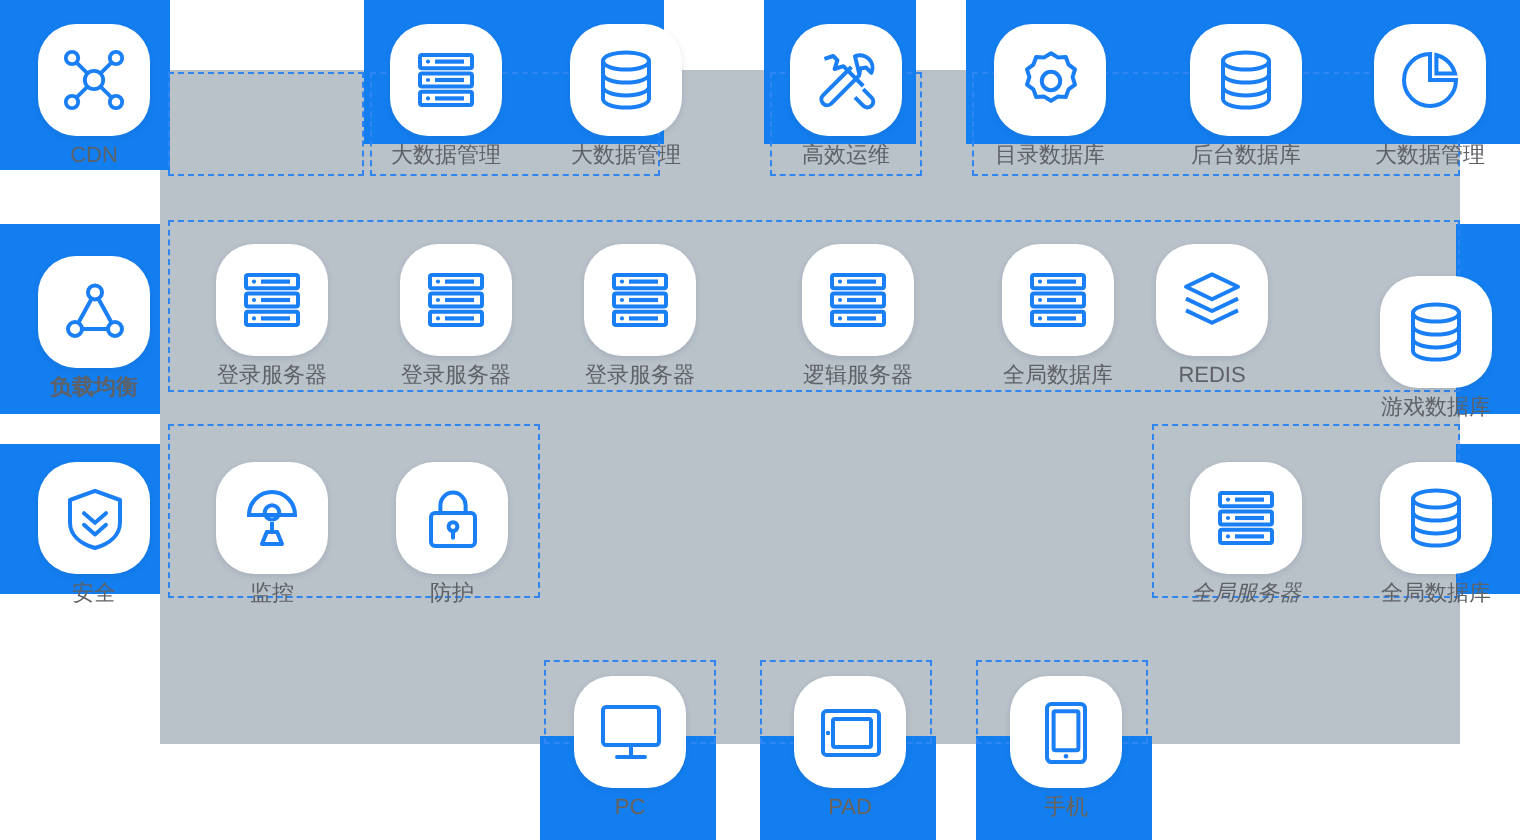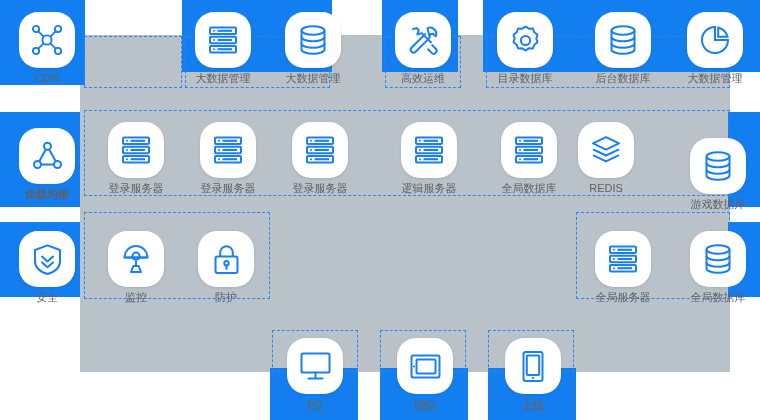--- a/index.html
+++ b/index.html
@@ -26,21 +26,21 @@
     background:#ffffff;
     border-radius:19px;
     box-shadow:0 1px 3px rgba(40,60,90,.13);
     display:flex;align-items:center;justify-content:center;
   }
   .tile svg{display:block;}
   .cap{
     margin-top:4px;font-size:11px;line-height:13px;
     color:#5e6166;white-space:nowrap;
   }
-  .cap.onblue{color:#6b6257;text-decoration:underline;}
+  .cap.onblue{color:#6b6257;}
 </style>
 </head>
 <body>
 
 <div id="stage">
 
   <div class="panel" style="left:80px;top:35px;width:650px;height:337px;"></div>
 
   <div class="blue" style="left:0px;top:0px;width:85px;height:85px;"></div>
   <div class="blue" style="left:182px;top:0px;width:150px;height:72px;"></div>
@@ -287,21 +287,21 @@
         <div class="tile">
           <svg width="29" height="33" viewBox="0 0 29 33" fill="none" stroke="#1a7ef5" stroke-width="2">
       <rect x="3.5" y="13.5" width="22" height="16.5" rx="2"></rect>
       <path d="M8.2 13.5V9.6a6.3 6.3 0 0 1 12.6 0v3.9"></path>
       <circle cx="14.5" cy="20.3" r="2.2"></circle>
             <path d="M14.5 22.5v3.4" stroke-linecap="round"></path>
           </svg>
         </div>
         <div class="cap">防护</div>
       </div>
-      <div class="node" style="left: 590px; top: 231px;">
+      <div class="node" style="left: 590px; top: 231px; font-style: italic;">
         <div class="tile">
           <svg width="32" height="32" viewBox="0 0 32 32" fill="none" stroke="#1a7ef5" stroke-width="2">
       <rect x="3" y="3.5" width="26" height="6.6" rx="1"></rect>
             <rect x="3" y="12.7" width="26" height="6.6" rx="1"></rect>
       <rect x="3" y="21.9" width="26" height="6.6" rx="1"></rect>
       <circle cx="7" cy="6.8" r="1.05" fill="#1a7ef5" stroke="none"></circle>
             <path d="M10.5 6.8H25" stroke-width="2.1"></path>
       <circle cx="7" cy="16" r="1.05" fill="#1a7ef5" stroke="none"></circle>
             <path d="M10.5 16H25" stroke-width="2.1"></path>
       <circle cx="7" cy="25.2" r="1.05" fill="#1a7ef5" stroke="none"></circle>

